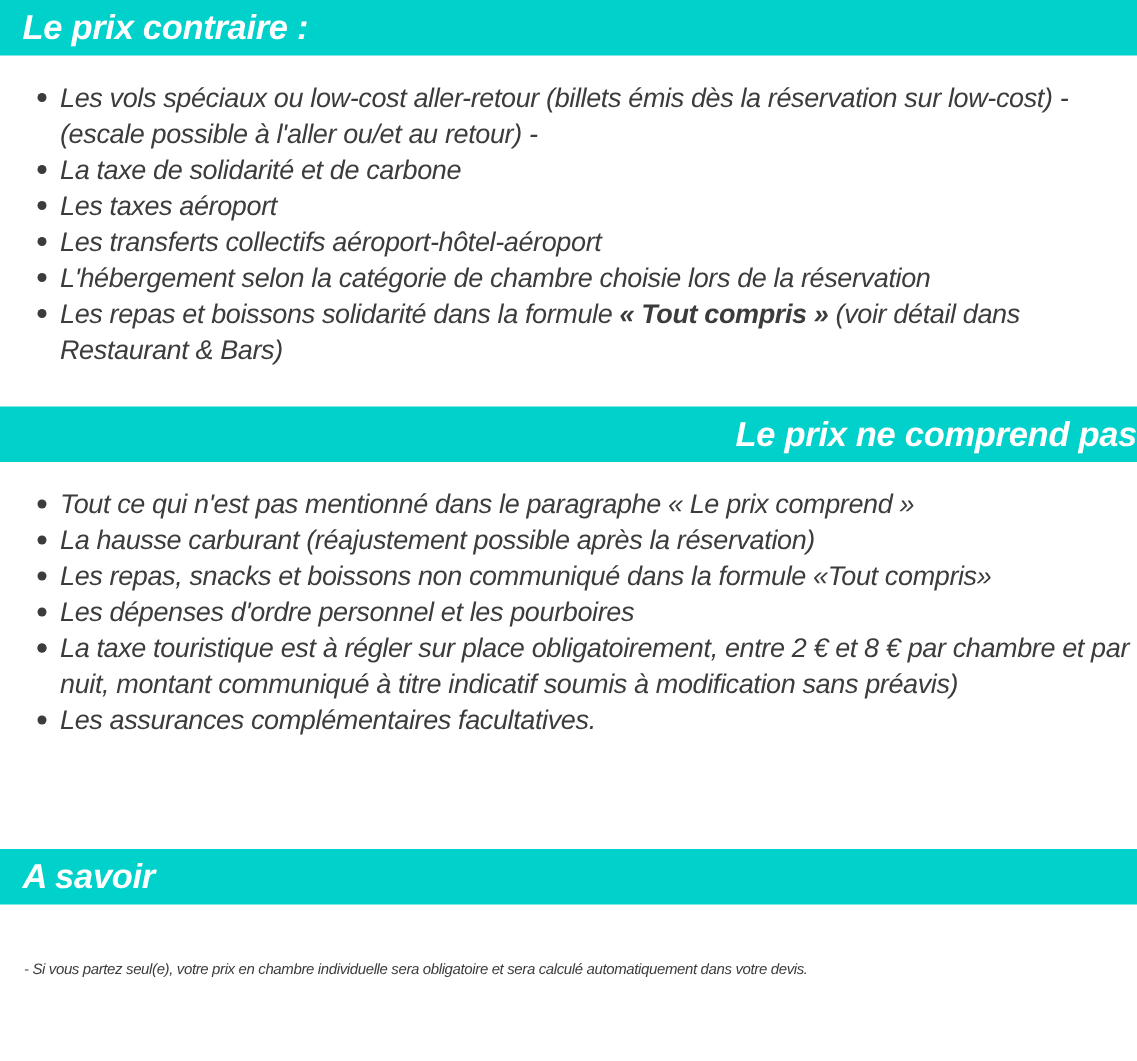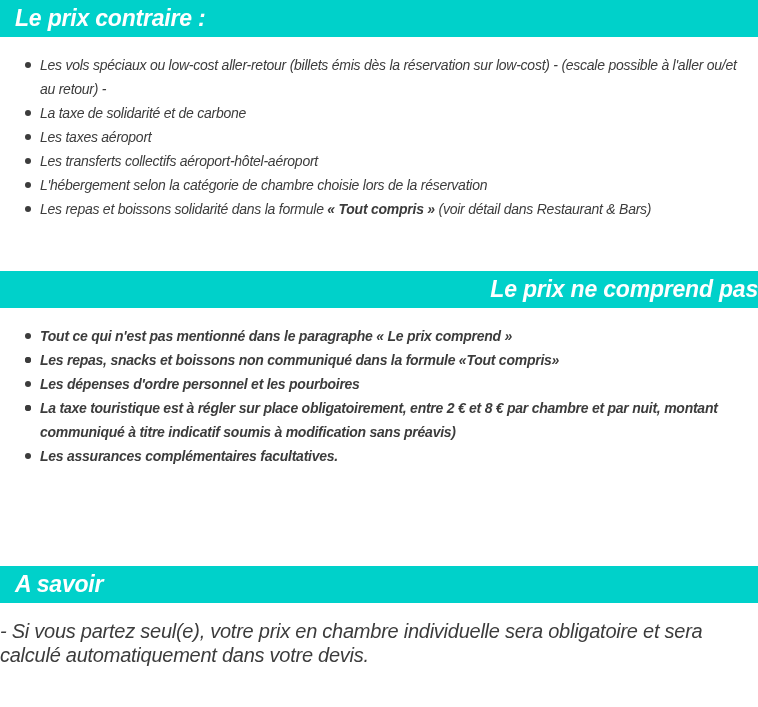--- a/index.html
+++ b/index.html
@@ -36,27 +36,27 @@
 
     ul.items {
       position: absolute;
       left: 0;
       margin: 0;
       padding: 0;
       list-style: none;
       width: 758px;
     }
     #list1 { top: 53px; }
-    #list2 { top: 324px; font-weight: bold; }
+    #list2 { top: 324px; }
 
     ul.items li {
       position: relative;
       padding-left: 40px;
       padding-right: 4px;
-      font-size: 14px;
+      font-size: 18px;
       line-height: 24px;
       font-style: italic;
       color: #3c3c3c;
       letter-spacing: -0.25px;
     }
     ul.items li .bullet {
       position: absolute;
       left: 25px;
       top: 9px;
       width: 6px;
@@ -70,22 +70,22 @@
 
     .note-block {
       position: absolute;
       left: 0;
       top: 619px;
       width: 758px;
       padding-right: 6px;
       box-sizing: border-box;
     }
     .note-block p {
-      margin: 0;
-      font-size: 20px;
+      margin: 16px;
+      font-size: 10px;
       line-height: 24px;
       font-style: italic;
       color: #3c3c3c;
       letter-spacing: -0.25px;
     }
   </style>
 </head>
 <body>
 
 <div class="section-bar" id="bar1">
@@ -98,21 +98,21 @@
   <li><span class="bullet"></span><span>Les transferts collectifs aéroport-hôtel-aéroport</span></li>
   <li><span class="bullet"></span><span>L'hébergement selon la catégorie de chambre choisie lors de la réservation</span></li>
   <li><span class="bullet"></span><span>Les repas et boissons solidarité dans la formule </span><b>« Tout compris »</b><span> (voir détail dans Restaurant &amp; Bars)</span></li>
 </ul>
 
 <div class="section-bar" id="bar2">
   <span>Le prix ne comprend pas</span>
 </div>
 <ul class="items" id="list2">
   <li><span class="bullet"></span><span>Tout ce qui n'est pas mentionné dans le paragraphe « Le prix comprend »</span></li>
-  <li><span class="bullet"></span></li>
+  <li><span class="bullet"></span><span>La hausse carburant (réajustement possible après la réservation)</span></li>
   <li><span class="bullet"></span><span>Les repas, snacks et boissons non communiqué dans la formule «Tout compris»</span></li>
   <li><span class="bullet"></span><span>Les dépenses d'ordre personnel et les pourboires</span></li>
   <li><span class="bullet"></span></li>
   <li><span class="bullet"></span><span>La taxe touristique est à régler sur place obligatoirement, entre 2 € et 8 € par chambre et par nuit, montant communiqué à titre indicatif soumis à modification sans préavis)</span></li>
   <li><span class="bullet"></span><span>Les assurances complémentaires facultatives.</span></li>
 </ul>
 
 <div class="section-bar" id="bar3">
   <span>A savoir</span>
 </div>

